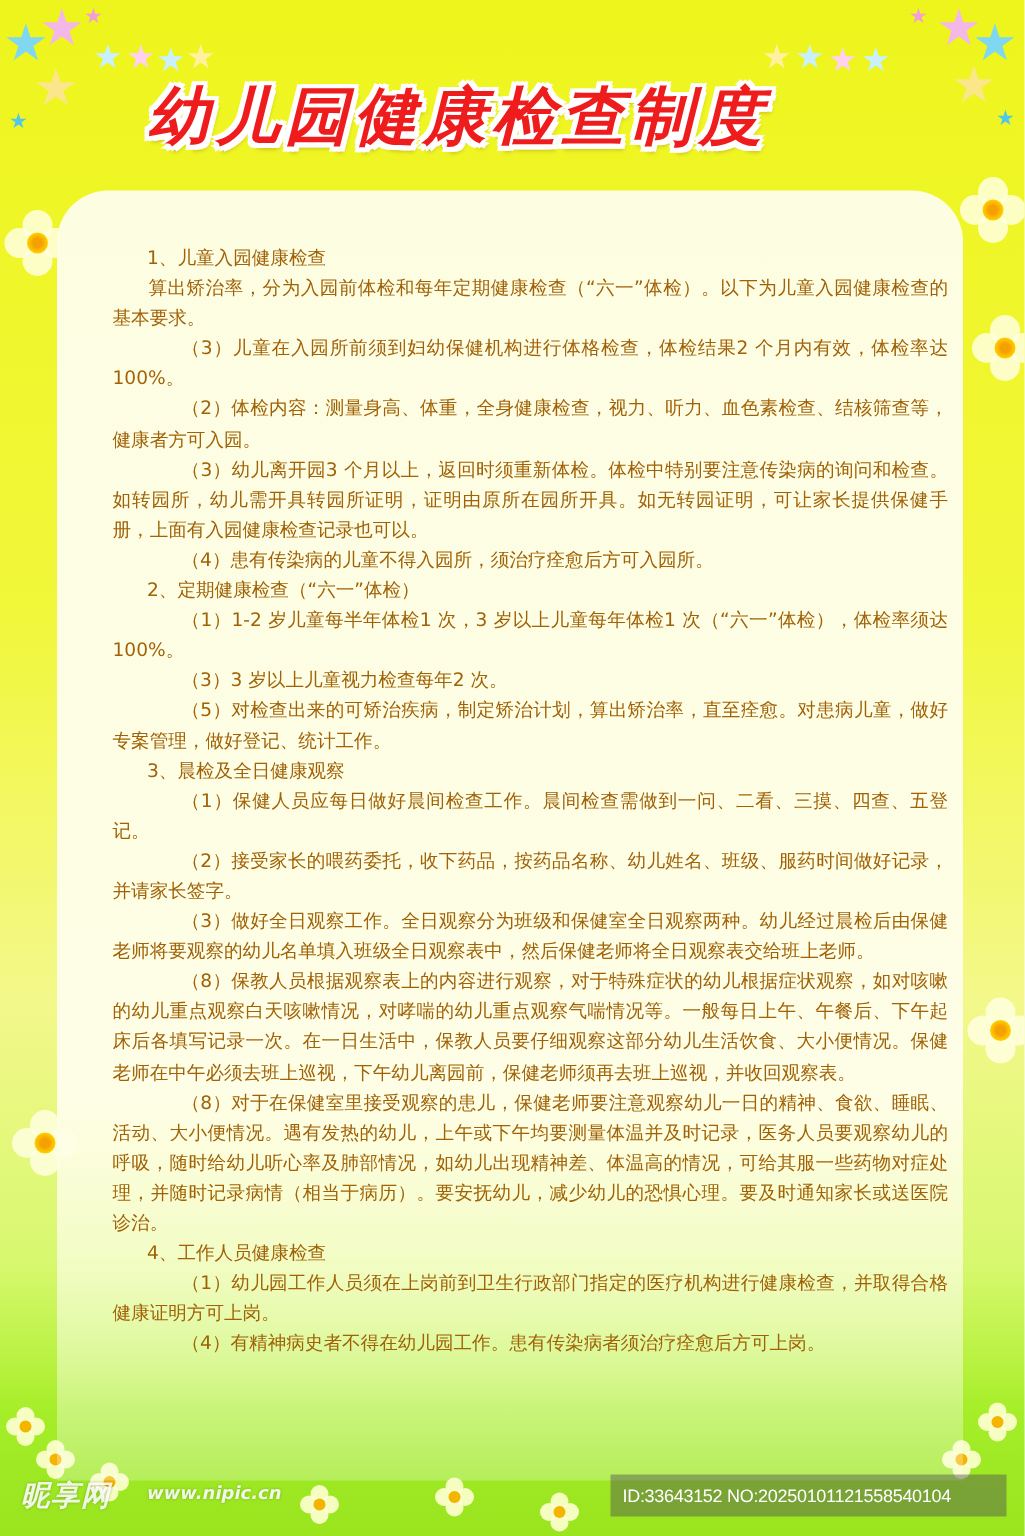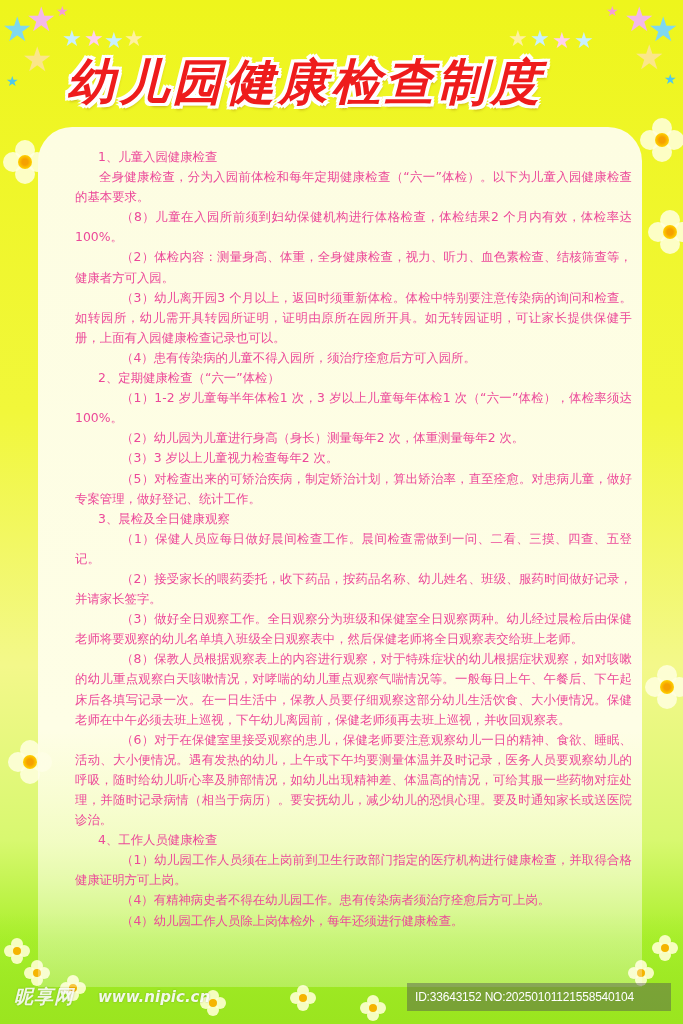--- a/index.html
+++ b/index.html
@@ -8,21 +8,21 @@
     position: relative;
     font-family: "DejaVu Sans", sans-serif;
     background: linear-gradient(180deg, #eef51c 0%, #f1f73a 40%, #f3f88a 65%, #d8f870 82%, #a9ef2a 92%, #97e61c 100%);
   }
   .poster { position: absolute; inset: 0; }
 
   
   .title {
     position: absolute; top: 50px; left: 0; width: 610px; text-align: center;
     font-family: "DejaVu Sans", sans-serif; font-weight: bold;
-    font-size: 49px; letter-spacing: 4px; color: #ee1c1c;
+    font-size: 42px; letter-spacing: 4px; color: #ee1c1c;
     text-shadow: -3px -3px 0 #fff, 3px -3px 0 #fff, -3px 3px 0 #fff, 3px 3px 0 #fff,
                  0 3px 0 #fff, 0 -3px 0 #fff, 3px 0 0 #fff, -3px 0 0 #fff,
                  2px 4px 3px rgba(120,60,0,.35);
     font-style: italic;
   }
 
   
   .star { position: absolute; font-size: 34px; line-height: 1; }
   .star.s { font-size: 22px; }
   .star.xs { font-size: 14px; }
@@ -36,22 +36,22 @@
   .flower .p4 { left: 0; top: 12px; }
   .flower .center { position: absolute; left: 15px; top: 15px; width: 14px; height: 14px; border-radius: 50%; background: radial-gradient(circle, #f5a000 30%, #ffd100 70%); }
 
   
   .panel {
     position: absolute; left: 38px; top: 127px; width: 604px; height: 860px;
     background: linear-gradient(180deg, #fdfde2 0%, #fefee6 70%, rgba(255,255,240,.55) 88%, rgba(255,255,255,.25) 100%);
     border-radius: 34px 34px 0 0;
   }
   .content {
-    position: absolute; left: 75px; top: 147px; width: 557px;
-    font-size: 12.4px; line-height: 20.1px; color: #ec4899;
+    position: absolute; left: 75px; top: 162px; width: 557px;
+    font-size: 12.4px; line-height: 20.1px; color: #a16207;
   }
   .content p { text-align: justify; }
   .content .h { padding-left: 23px; }
   .content .i1 { text-indent: 24px; }
   .content .i2 { text-indent: 46px; }
 
   
   .grass {
     position: absolute; left: 0; bottom: 0; width: 683px; height: 110px;
     background: linear-gradient(180deg, rgba(180,240,60,0) 0%, rgba(160,235,40,.6) 40%, #9be51f 100%);
@@ -65,21 +65,21 @@
   .bflower .center { position: absolute; left: 9px; top: 9px; width: 8px; height: 8px; border-radius: 50%; background: #f5b400; }
 
   
   .wm-logo {
     position: absolute; left: 14px; top: 984px; color: rgba(255,255,255,.88);
     font-size: 19px; font-weight: bold; font-style: italic; letter-spacing: 1px;
     text-shadow: 0 0 2px rgba(0,0,0,.25);
   }
   .wm-url {
     position: absolute; left: 98px; top: 988px; color: rgba(255,255,255,.9);
-    font-size: 15px; font-weight: bold; font-style: italic;
+    font-size: 12px; font-weight: bold; font-style: italic;
     text-shadow: 0 0 2px rgba(0,0,0,.25);
   }
   .wm-id {
     position: absolute; left: 407px; top: 983px; width: 264px; height: 28px;
     background: rgba(80,80,80,.45); color: #fff;
     font-family: "Liberation Sans", sans-serif; font-size: 12px; line-height: 28px;
     padding-left: 8px; letter-spacing: -0.2px;
   }
 </style>
 </head>
@@ -201,41 +201,39 @@
       <div class="petal p3"></div>
       <div class="petal p4"></div>
       <div class="center"></div>
     </div>
 
   <div class="panel"></div>
 
   <div class="content">
 
     <p class="h">1、儿童入园健康检查</p>
-    <p class="i1">全身健康检查，分为入园前体检和每年定期健康检查（“六一”体检）。以下为儿童入园健康检查的基本要求。</p>
-    <p class="i2">（8）儿童在入园所前须到妇幼保健机构进行体格检查，体检结果2  个月内有效，体检率达100%。</p>
+    <p class="i1">算出矫治率，分为入园前体检和每年定期健康检查（“六一”体检）。以下为儿童入园健康检查的基本要求。</p>
+    <p class="i2">（3）儿童在入园所前须到妇幼保健机构进行体格检查，体检结果2  个月内有效，体检率达100%。</p>
     <p class="i2">（2）体检内容：测量身高、体重，全身健康检查，视力、听力、血色素检查、结核筛查等，健康者方可入园。</p>
     <p class="i2">（3）幼儿离开园3  个月以上，返回时须重新体检。体检中特别要注意传染病的询问和检查。如转园所，幼儿需开具转园所证明，证明由原所在园所开具。如无转园证明，可让家长提供保健手册，上面有入园健康检查记录也可以。</p>
     <p class="i2">（4）患有传染病的儿童不得入园所，须治疗痊愈后方可入园所。</p>
 
     <p class="h">2、定期健康检查（“六一”体检）</p>
     <p class="i2">（1）1-2 岁儿童每半年体检1 次，3 岁以上儿童每年体检1 次（“六一”体检），体检率须达100%。</p>
-    <p class="i2">（2）幼儿园为儿童进行身高（身长）测量每年2 次，体重测量每年2 次。</p>
     <p class="i2">（3）3 岁以上儿童视力检查每年2 次。</p>
     <p class="i2">（5）对检查出来的可矫治疾病，制定矫治计划，算出矫治率，直至痊愈。对患病儿童，做好专案管理，做好登记、统计工作。</p>
 
     <p class="h">3、晨检及全日健康观察</p>
     <p class="i2">（1）保健人员应每日做好晨间检查工作。晨间检查需做到一问、二看、三摸、四查、五登记。</p>
     <p class="i2">（2）接受家长的喂药委托，收下药品，按药品名称、幼儿姓名、班级、服药时间做好记录，并请家长签字。</p>
     <p class="i2">（3）做好全日观察工作。全日观察分为班级和保健室全日观察两种。幼儿经过晨检后由保健老师将要观察的幼儿名单填入班级全日观察表中，然后保健老师将全日观察表交给班上老师。</p>
     <p class="i2">（8）保教人员根据观察表上的内容进行观察，对于特殊症状的幼儿根据症状观察，如对咳嗽的幼儿重点观察白天咳嗽情况，对哮喘的幼儿重点观察气喘情况等。一般每日上午、午餐后、下午起床后各填写记录一次。在一日生活中，保教人员要仔细观察这部分幼儿生活饮食、大小便情况。保健老师在中午必须去班上巡视，下午幼儿离园前，保健老师须再去班上巡视，并收回观察表。</p>
-    <p class="i2">（6）对于在保健室里接受观察的患儿，保健老师要注意观察幼儿一日的精神、食欲、睡眠、活动、大小便情况。遇有发热的幼儿，上午或下午均要测量体温并及时记录，医务人员要观察幼儿的呼吸，随时给幼儿听心率及肺部情况，如幼儿出现精神差、体温高的情况，可给其服一些药物对症处理，并随时记录病情（相当于病历）。要安抚幼儿，减少幼儿的恐惧心理。要及时通知家长或送医院诊治。</p>
+    <p class="i2">（8）对于在保健室里接受观察的患儿，保健老师要注意观察幼儿一日的精神、食欲、睡眠、活动、大小便情况。遇有发热的幼儿，上午或下午均要测量体温并及时记录，医务人员要观察幼儿的呼吸，随时给幼儿听心率及肺部情况，如幼儿出现精神差、体温高的情况，可给其服一些药物对症处理，并随时记录病情（相当于病历）。要安抚幼儿，减少幼儿的恐惧心理。要及时通知家长或送医院诊治。</p>
 
     <p class="h">4、工作人员健康检查</p>
     <p class="i2">（1）幼儿园工作人员须在上岗前到卫生行政部门指定的医疗机构进行健康检查，并取得合格健康证明方可上岗。</p>
     <p class="i2">（4）有精神病史者不得在幼儿园工作。患有传染病者须治疗痊愈后方可上岗。</p>
-    <p class="i2">（4）幼儿园工作人员除上岗体检外，每年还须进行健康检查。</p>
   </div>
 
   <div class="wm-logo">昵享网</div>
   <div class="wm-url">www.nipic.cn</div>
   <div class="wm-id">ID:33643152 NO:20250101121558540104</div>
 </div>
 
 </body></html>

